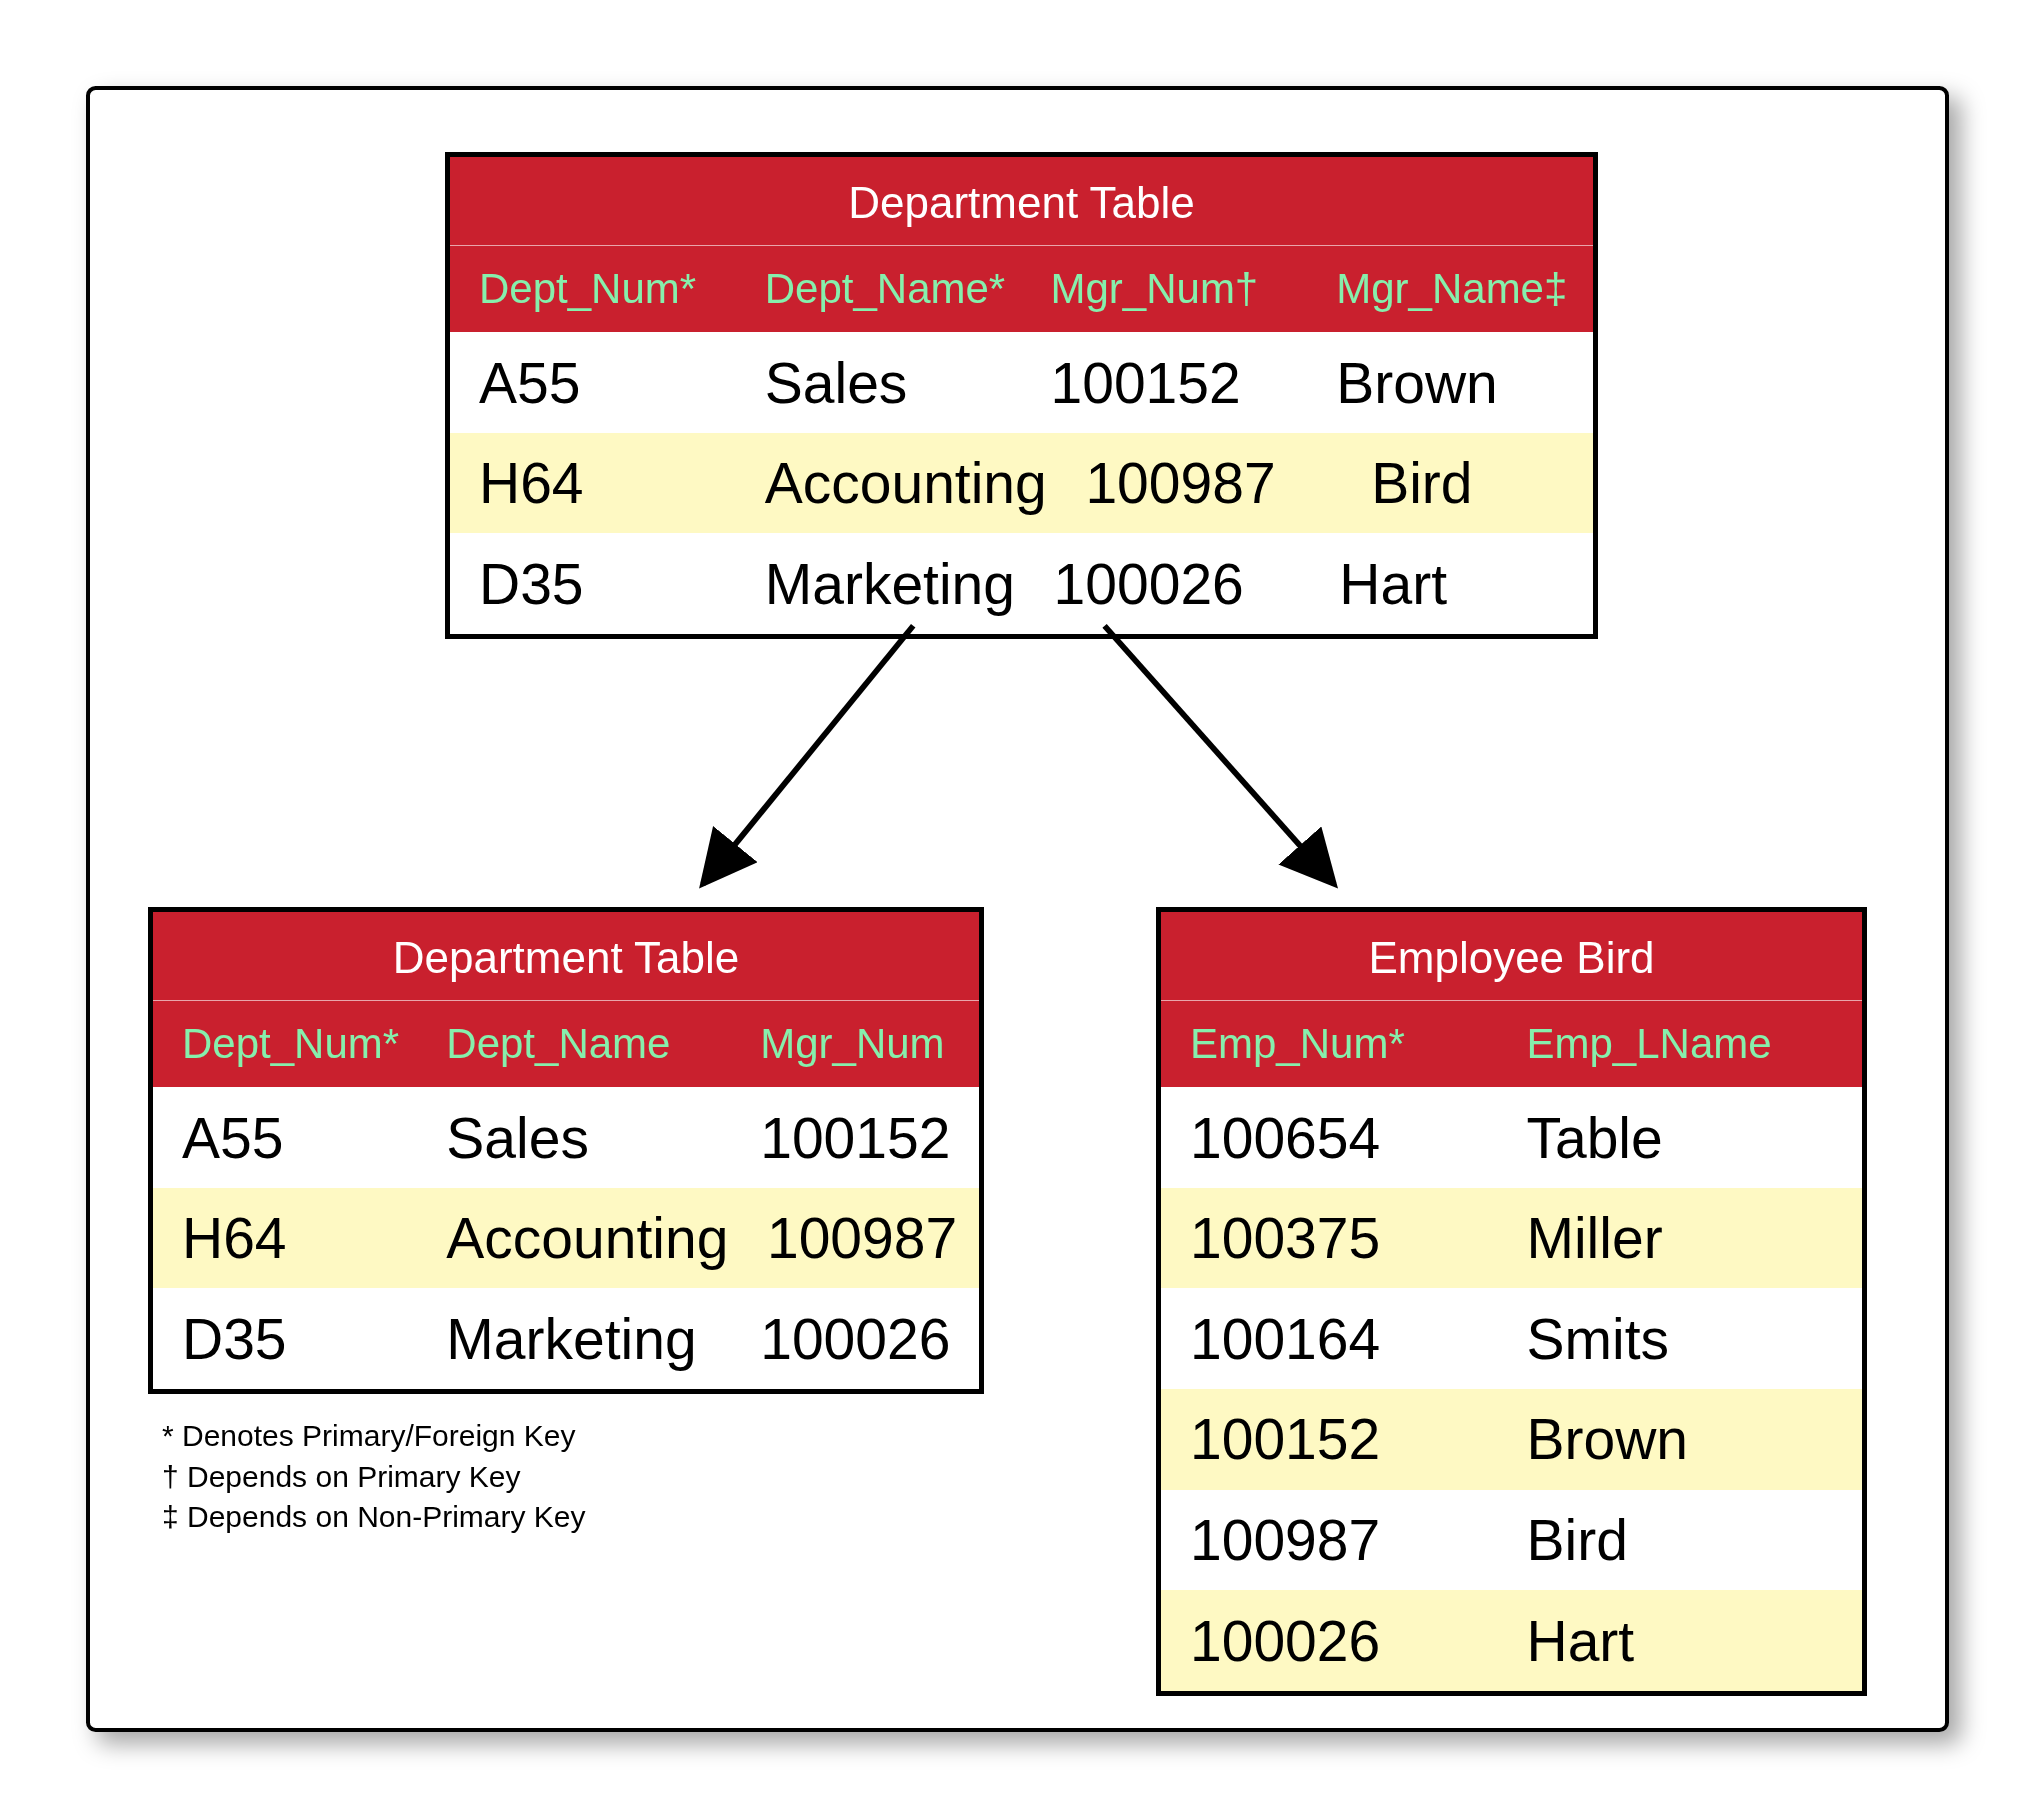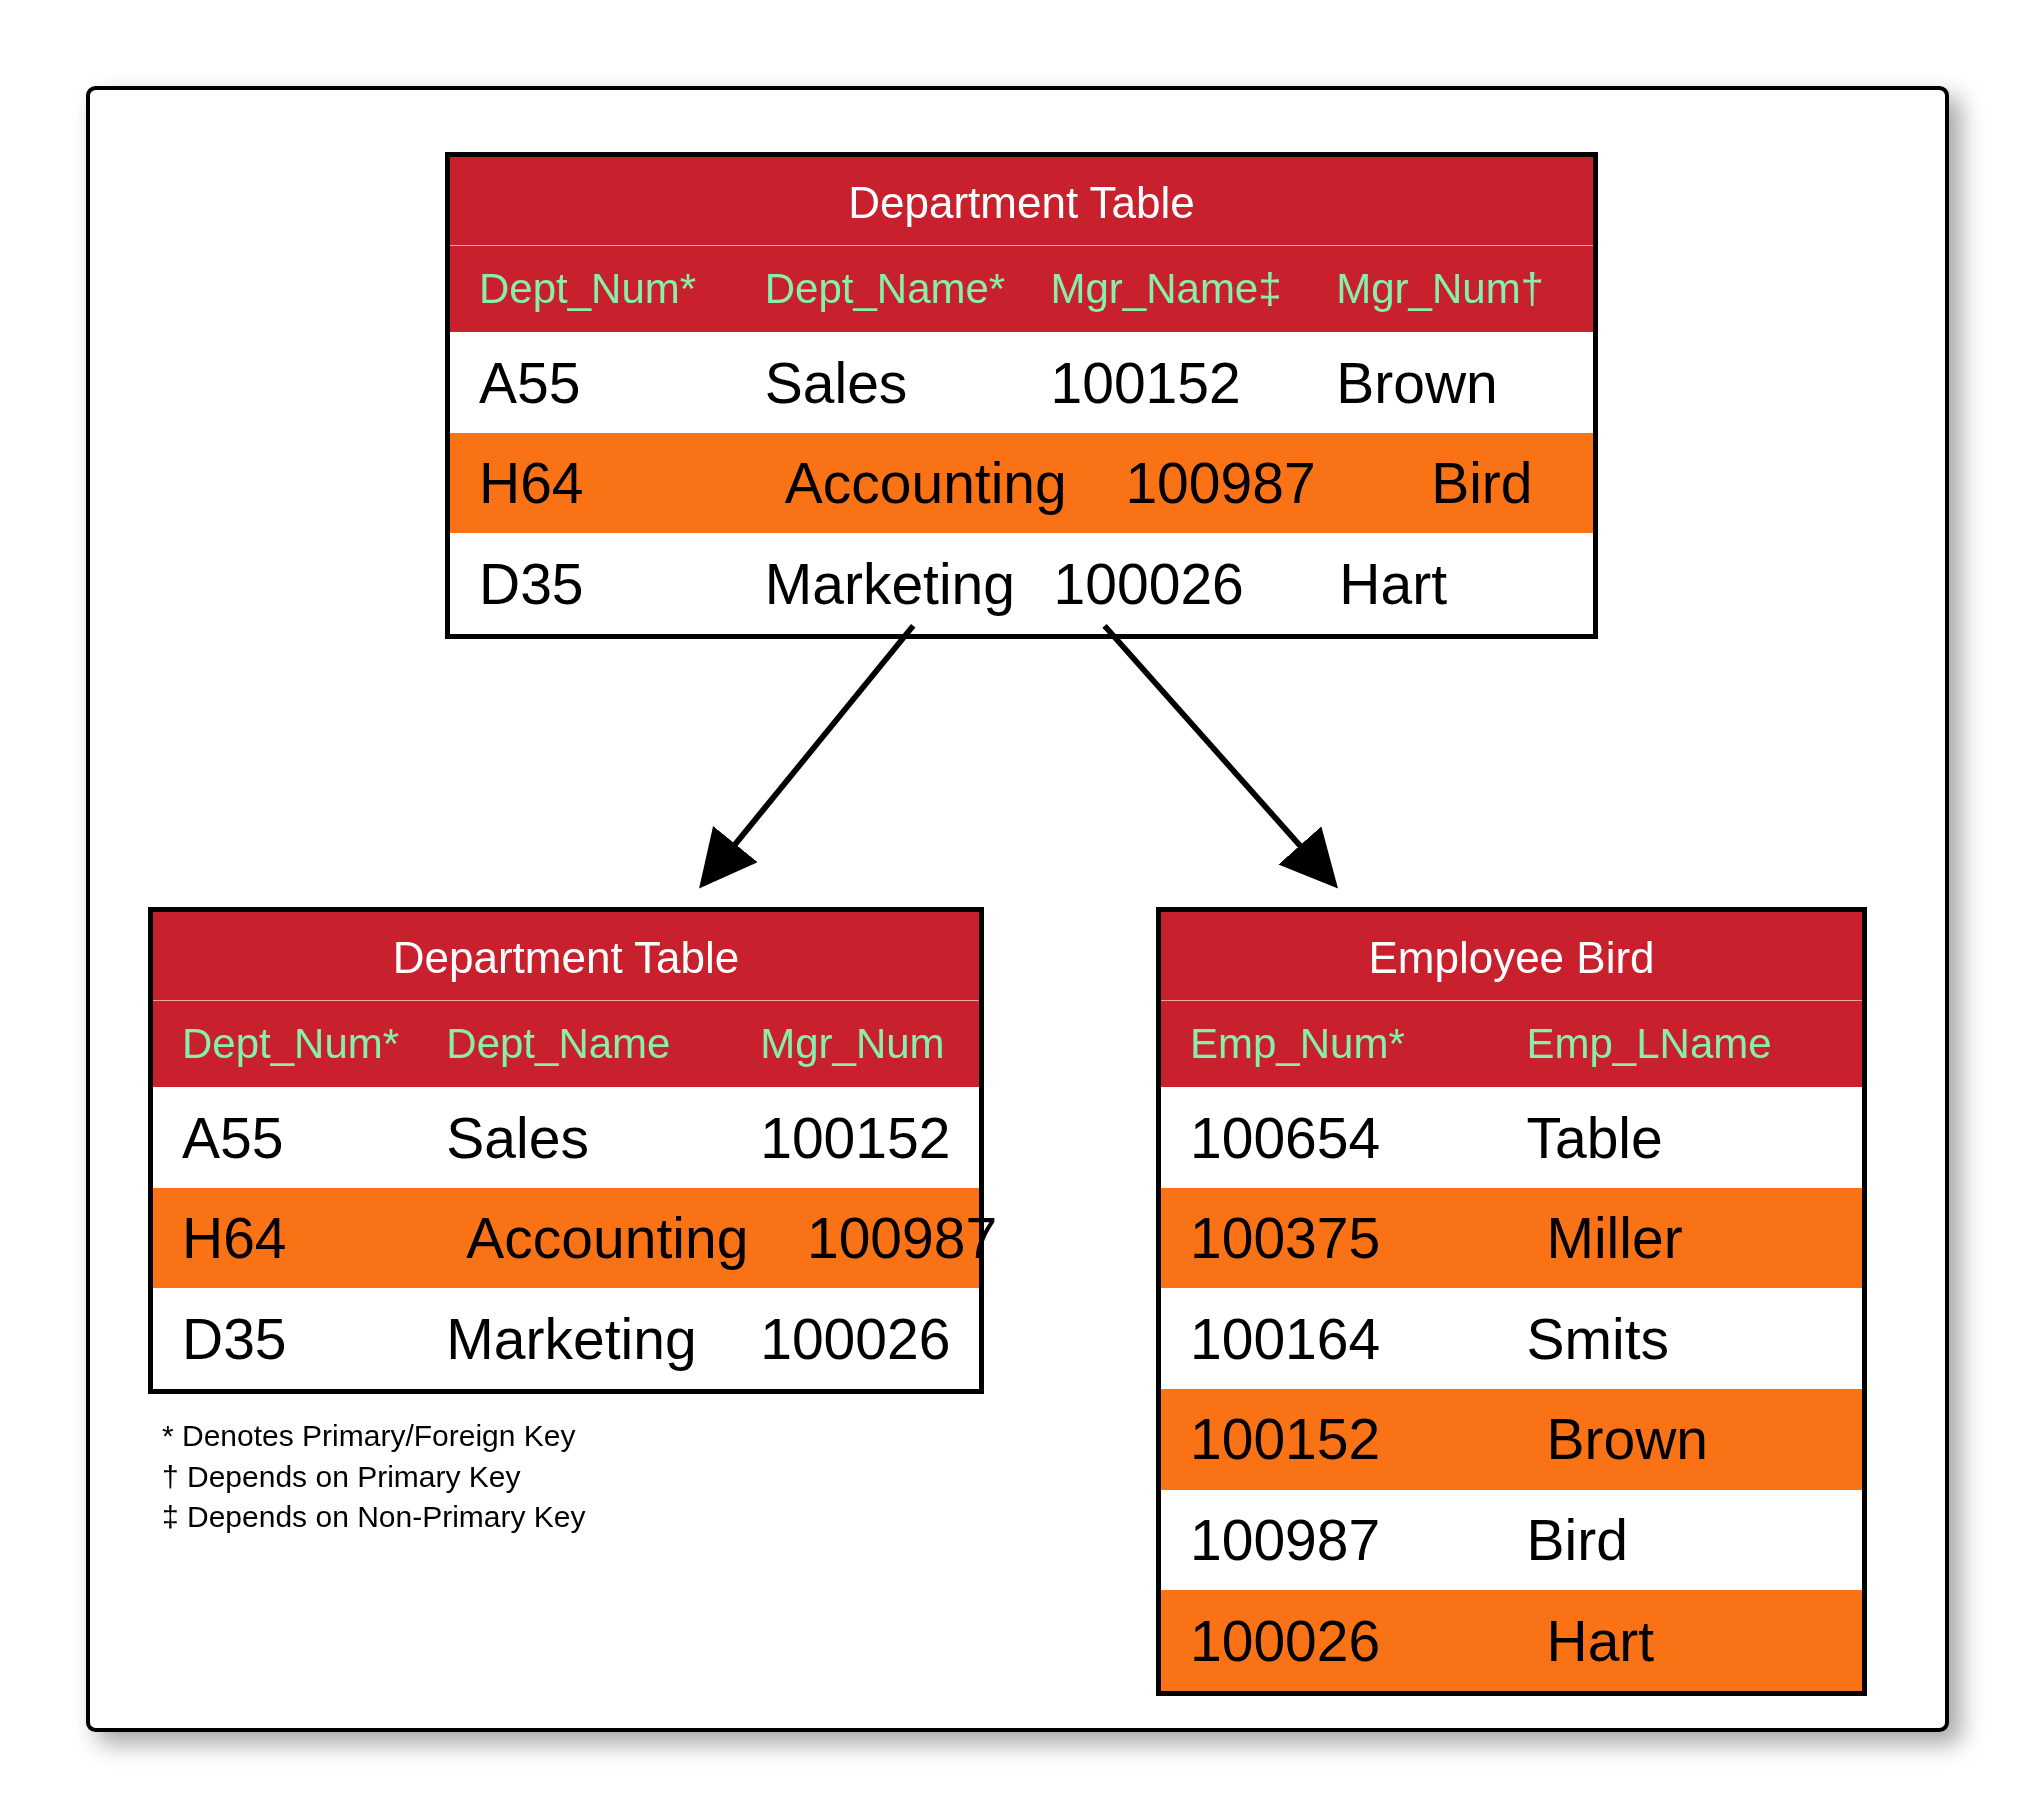--- a/index.html
+++ b/index.html
@@ -53,22 +53,21 @@
   }
   .dbtable .rows .row {
     display: flex;
     font-size: 57px;
     color: #000;
   }
   .dbtable .rows .row > div {
     padding: 17.3px 9.6px 17.3px 29px;
   }
   .dbtable .rows .row.alt {
-    background: #f97316;
-    gap: 20px;
+    background: #fef9c3;
   }
 
   
   .top .headers > div,
   .top .rows .row > div { flex: 0 0 25%; box-sizing: border-box; }
 
   
   .left3 .headers > div,
   .left3 .rows .row > div { box-sizing: border-box; }
   .left3 .c1 { flex: 0 0 32%; }
@@ -108,22 +107,22 @@
 <body>
 
 <div class="stage">
   <div class="panel">
 
     <div id="tbl-top" class="dbtable top">
       <div class="title">Department Table</div>
       <div class="headers">
         <div>Dept_Num*</div>
         <div>Dept_Name*</div>
+        <div>Mgr_Num†</div>
         <div>Mgr_Name‡</div>
-        <div>Mgr_Num†</div>
       </div>
       <div class="rows">
         <div class="row">
           <div>A55</div>
           <div>Sales</div>
           <div>100152</div>
           <div>Brown</div>
         </div>
         <div class="row alt">
           <div>H64</div>

